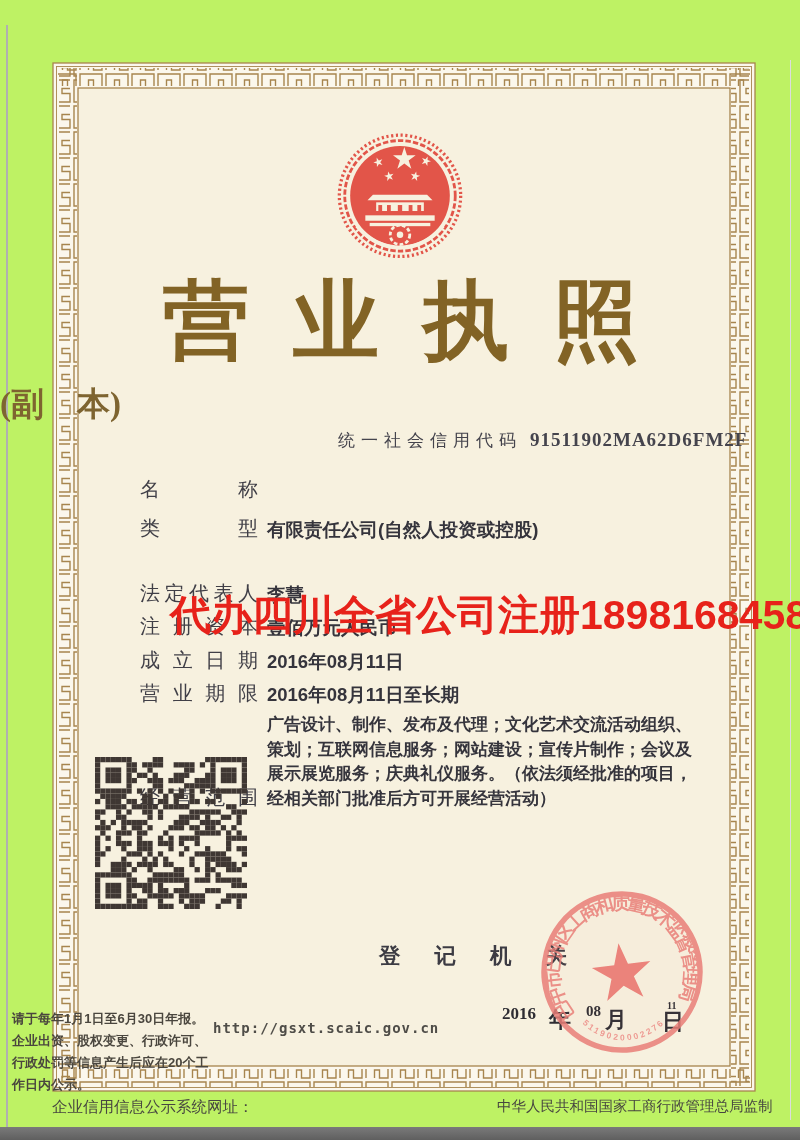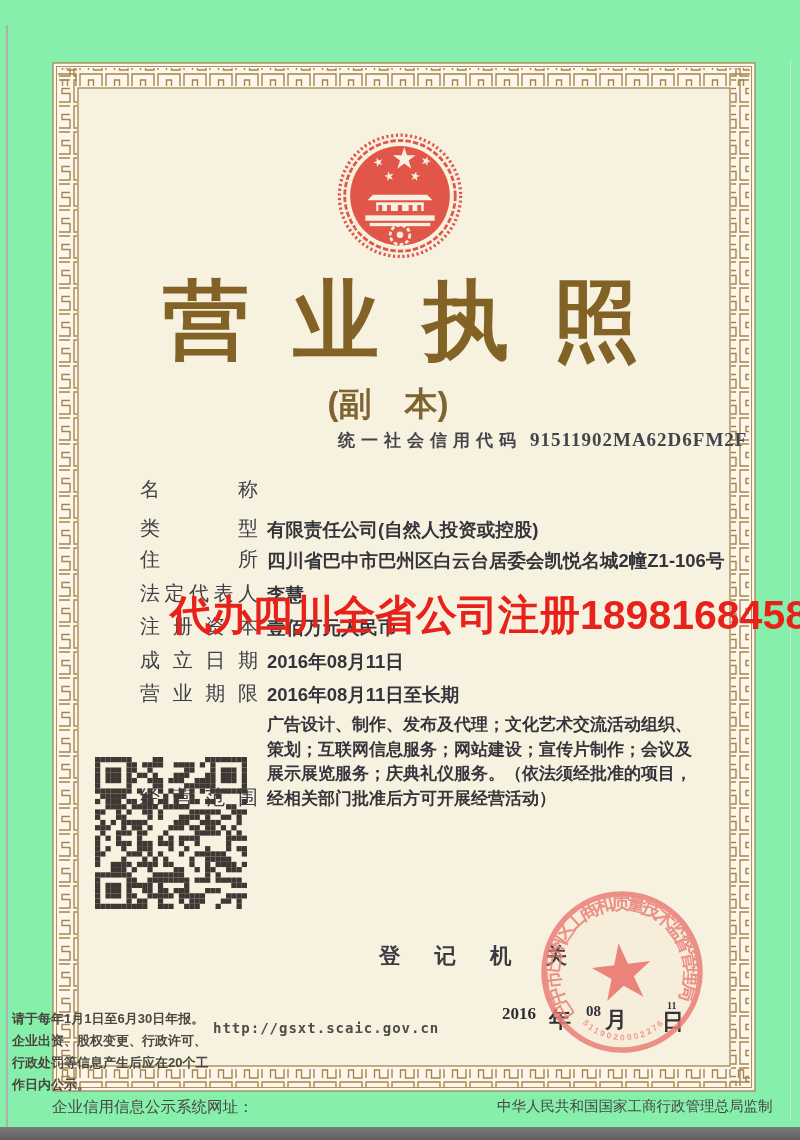--- a/index.html
+++ b/index.html
@@ -1,33 +1,33 @@
 <!DOCTYPE html>
 <html><head>
 <meta charset="utf-8">
 <style>
   html,body{margin:0;padding:0;background:#e9e9e9;}
-  .page{position:relative;width:800px;height:1140px;background:#86efac;overflow:hidden;
+  .page{position:relative;width:800px;height:1140px;background:#bef264;overflow:hidden;
         font-family:"Liberation Sans",sans-serif;color:#3c3b43;}
   .abs{position:absolute;}
   
   .edge-left{left:6px;top:25px;width:2px;height:1112px;background:#b0b0b0;}
   .edge-right{left:790px;top:60px;width:1px;height:1060px;background:#dcdcdc;}
   .edge-bottom{left:0;top:1127px;width:800px;height:13px;background:linear-gradient(#7a7a7a,#5f5f5f);}
   
   .frame{left:0;top:0;width:800px;height:1140px;z-index:1;}
   .content{z-index:3;}
   
   .doc-title{left:163px;top:268px;width:476px;font-family:"Liberation Serif",serif;
     font-size:86px;font-weight:900;color:#826325;line-height:106px;
     text-align:justify;text-align-last:justify;}
-  .doc-subtitle{left:0;top:382px;width:776px;text-align:center;font-size:33px;
-    font-weight:700;color:#7e6430;font-family:Liberation Sans, sans-serif;}
+  .doc-subtitle{left:0;top:382px;width:776px;font-size:33px;
+    font-weight:700;color:#7e6430;font-family:Liberation Serif, serif;}
   .code-line{left:338px;top:429px;white-space:nowrap;}
-  .code-label{font-size:17px;font-weight:700;letter-spacing:6px;color:#45444d;}
+  .code-label{font-size:17px;font-weight:400;letter-spacing:6px;color:#45444d;}
   .code-value{font-size:19px;font-family:"Liberation Serif",serif;font-weight:600;
     letter-spacing:1px;color:#45444d;margin-left:8px;}
   
   .frow{left:140px;width:560px;display:flex;align-items:flex-end;}
   .flabel{flex:0 0 118px;font-size:20px;font-weight:500;color:#403f47;
     text-align:justify;text-align-last:justify;}
   .fvalue{margin-left:9px;font-weight:700;color:#35343c;white-space:nowrap;}
   .v-name{font-size:21px;}
   .v-std{font-size:18.5px;}
   .v-scope{font-size:17px;line-height:24.5px;width:432px;white-space:normal;}
@@ -113,24 +113,20 @@
   <div class="abs content code-line">
     <span class="code-label">统一社会信用代码</span><span class="code-value">91511902MA62D6FM2F</span>
   </div>
 
   <div class="abs content frow" style="top:476px;">
     <span class="flabel">名称</span>
   </div>
   <div class="abs content frow" style="top:515px;">
     <span class="flabel">类型</span>
     <span class="fvalue v-std">有限责任公司(自然人投资或控股)</span>
-  </div>
-  <div class="abs content frow" style="top:546px;">
-    <span class="flabel">住所</span>
-    <span class="fvalue v-std">四川省巴中市巴州区白云台居委会凯悦名城2幢Z1-106号</span>
   </div>
   <div class="abs content frow" style="top:580px;">
     <span class="flabel">法定代表人</span>
     <span class="fvalue v-std">李慧</span>
   </div>
   <div class="abs content frow" style="top:613px;">
     <span class="flabel">注册资本</span>
     <span class="fvalue v-std">壹佰万元人民币</span>
   </div>
   <div class="abs content frow" style="top:647px;">

